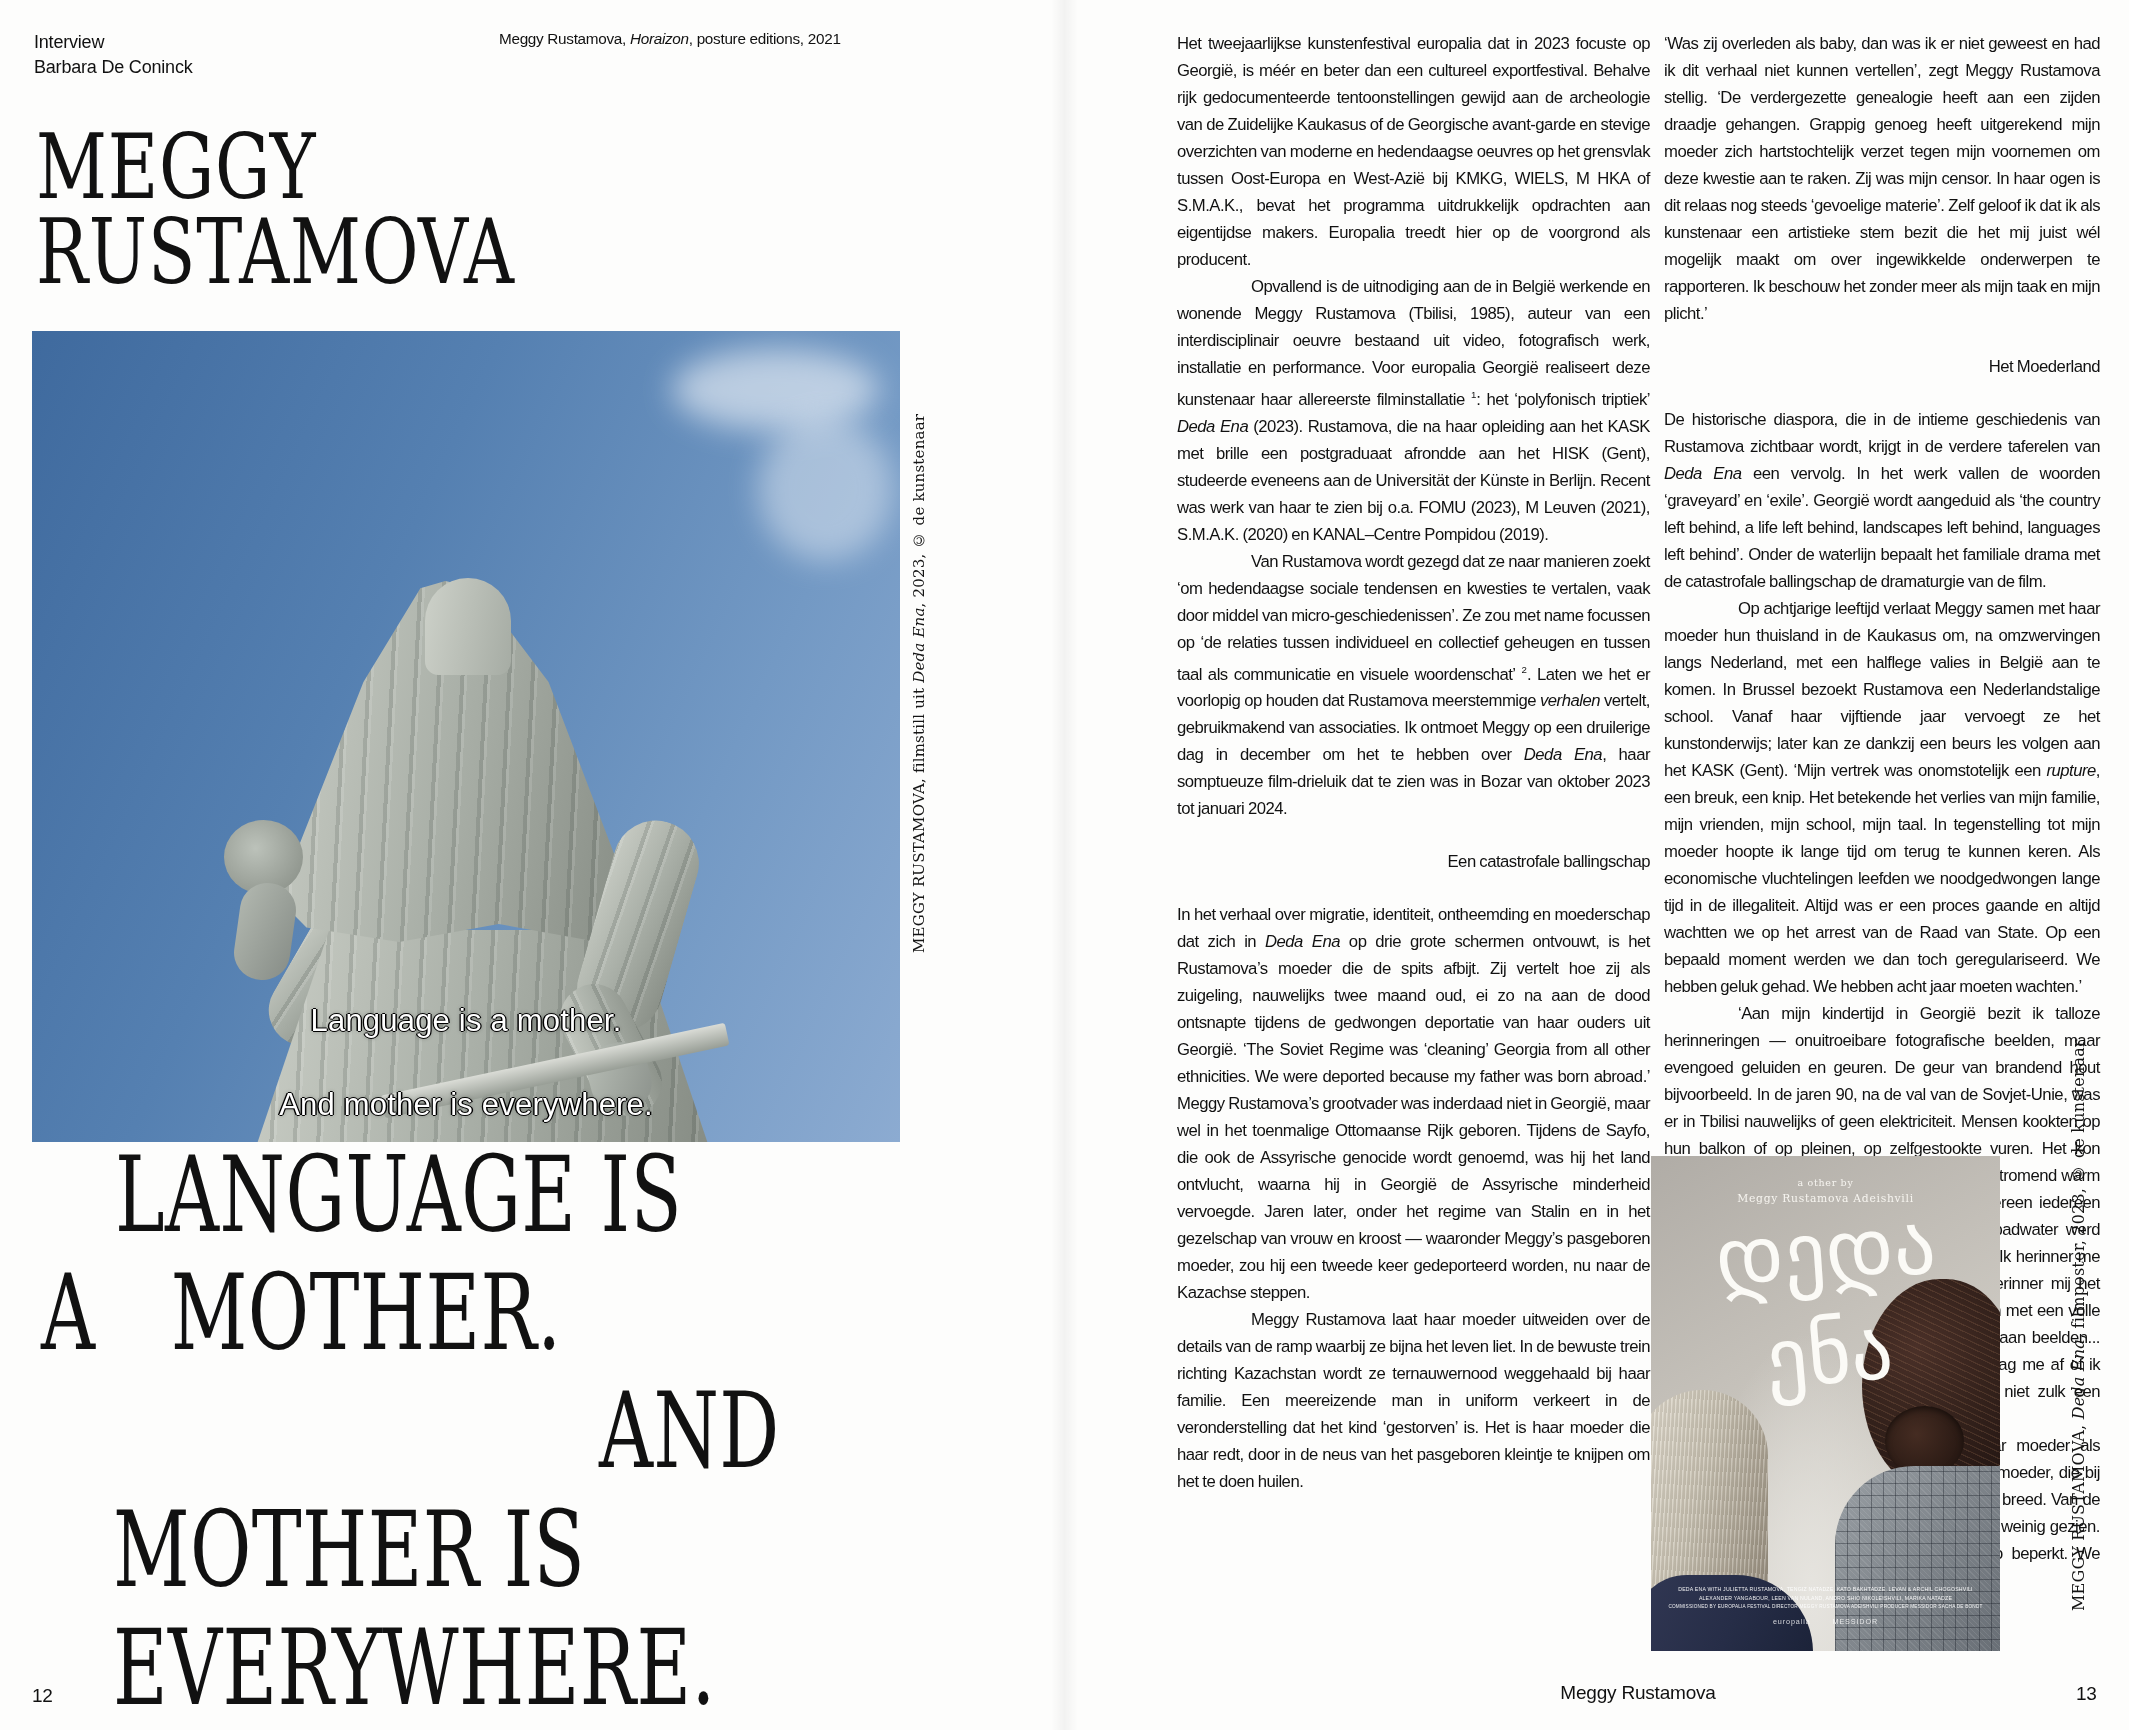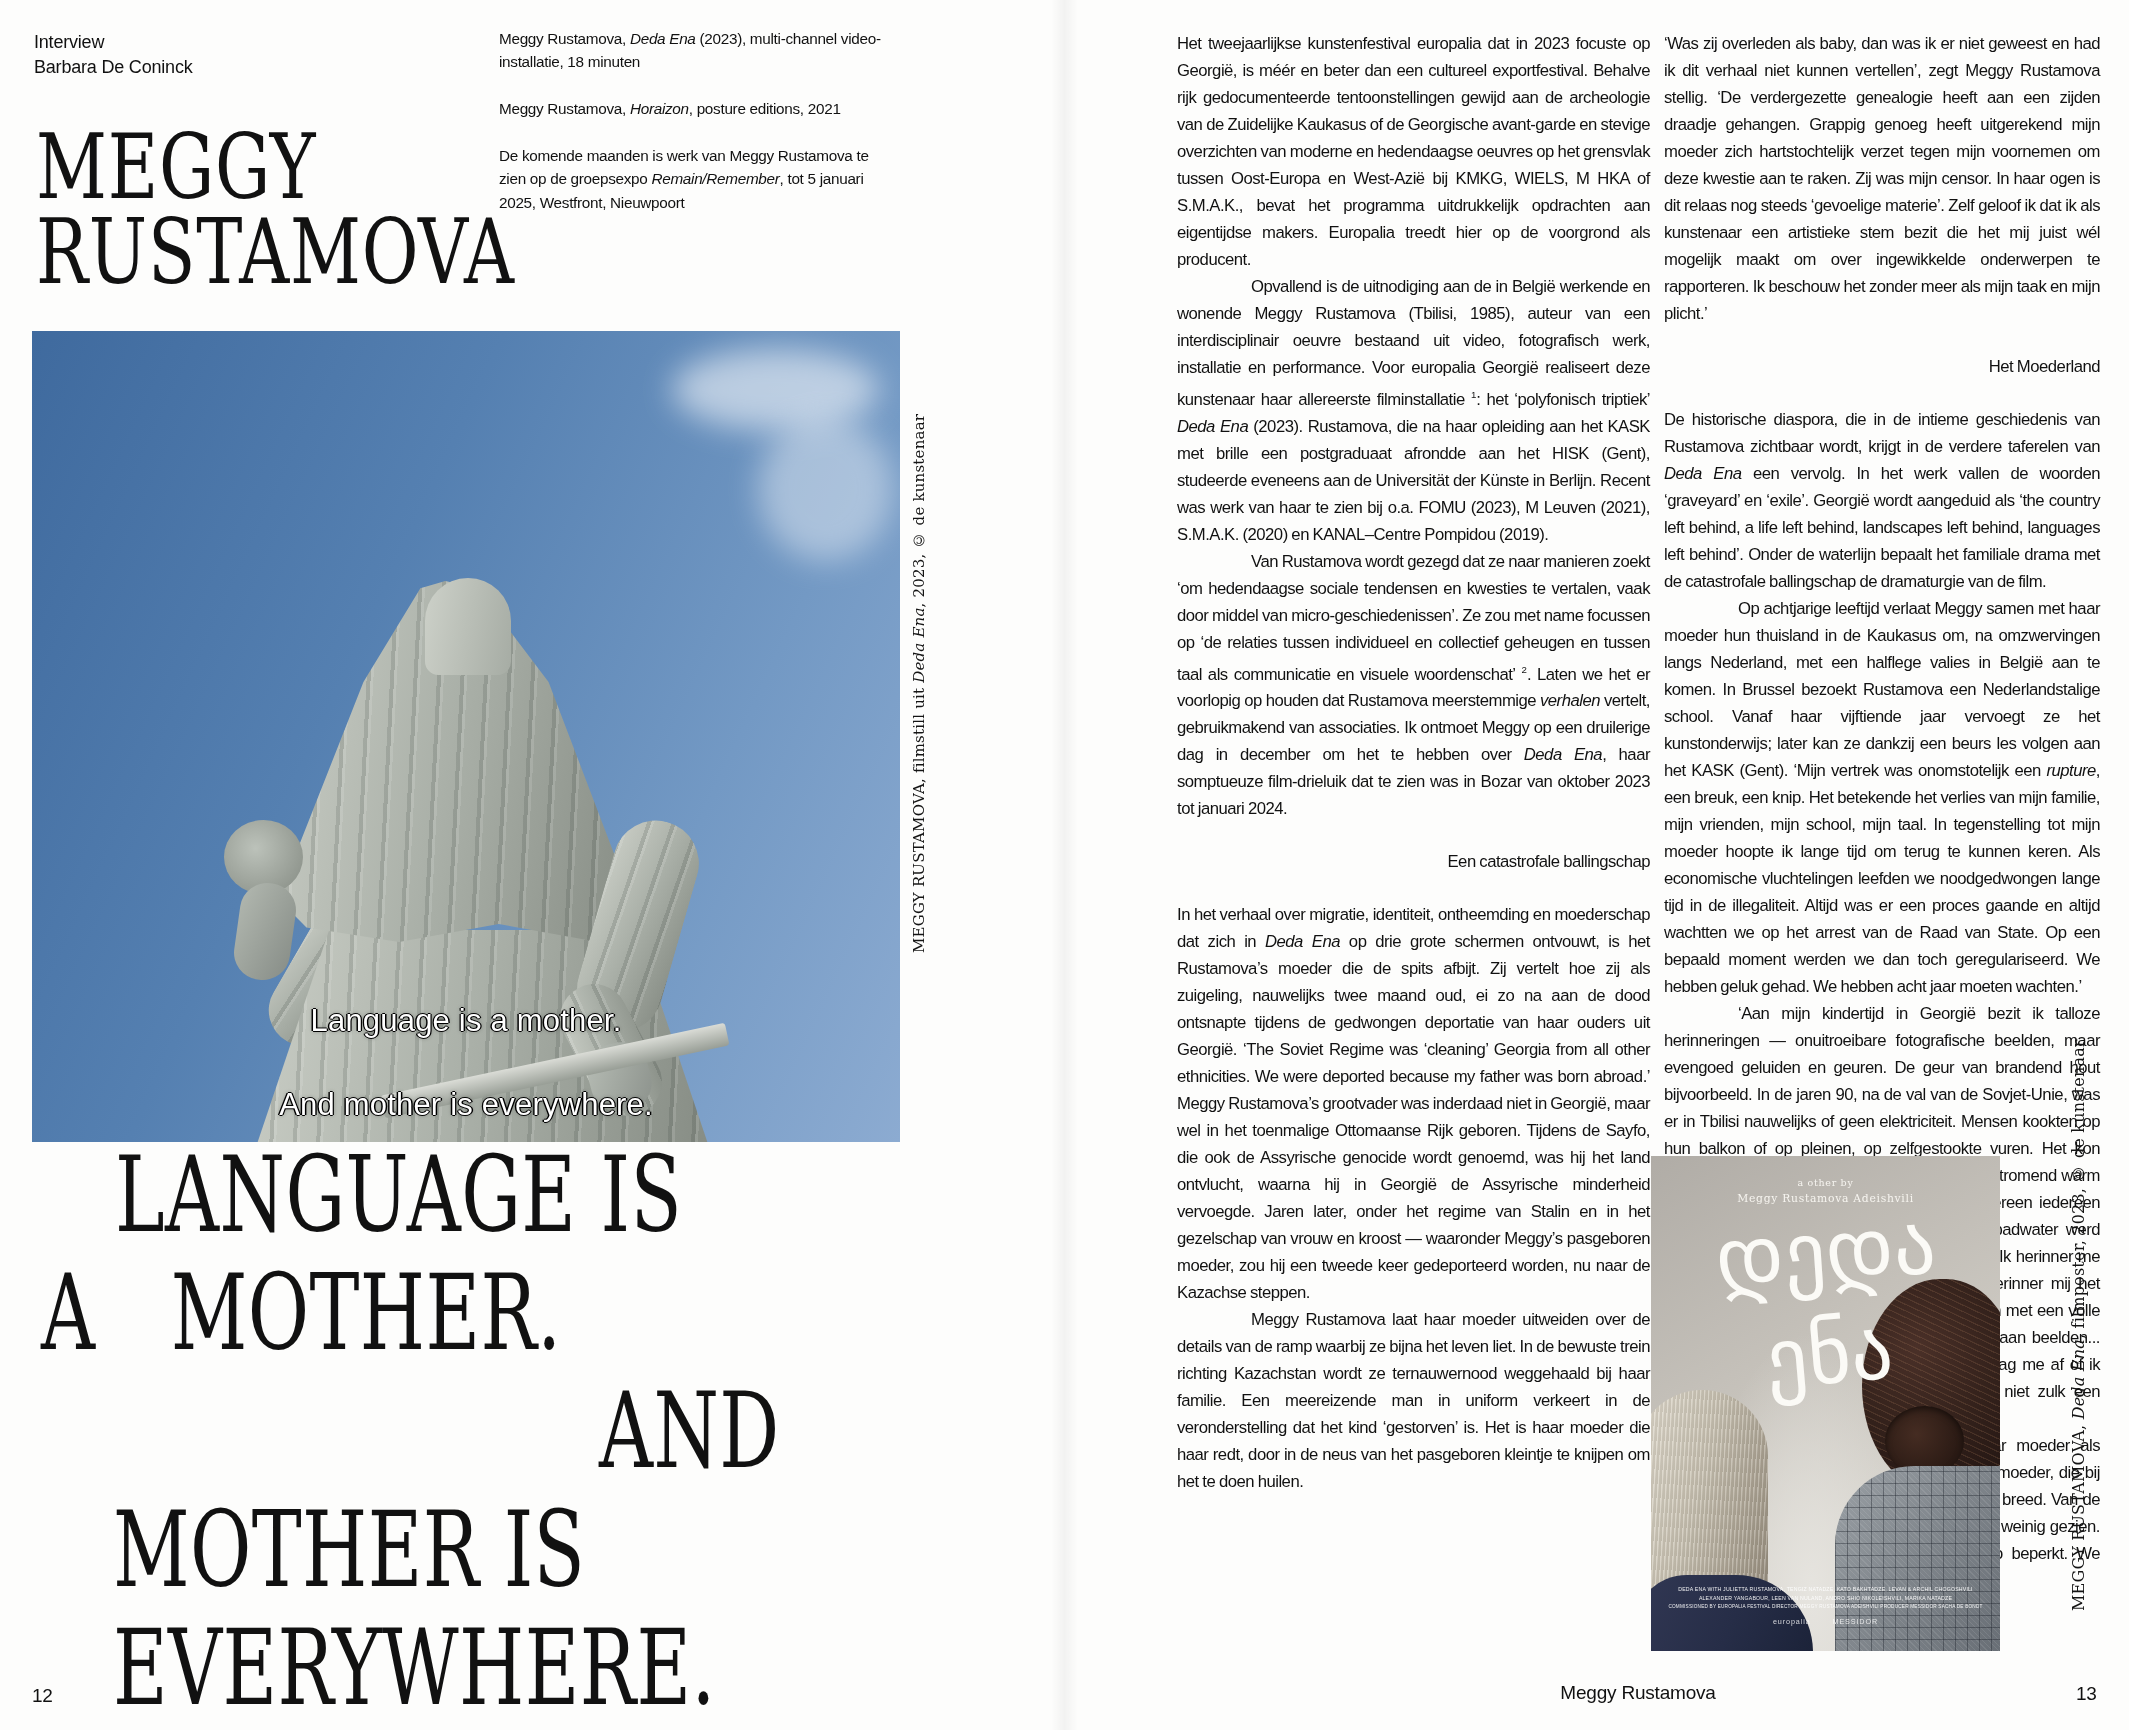--- a/index.html
+++ b/index.html
@@ -72,23 +72,21 @@
 <body>
 
 <div id="page">
 
   <div class="abs kicker">
     <div>Interview</div>
     <div>Barbara De Coninck</div>
   </div>
 
   <div class="abs credits">
-    <p><span>Meggy Rustamova, </span><span style="font-style: italic;">Deda Ena</span><span> (2023), multi-channel video-installatie, 18 minuten</span></p>
     <p><span>Meggy Rustamova, </span><span style="font-style: italic;">Horaizon</span><span>, posture editions, 2021</span></p>
-    <p><span>De komende maanden is werk van Meggy Rustamova te zien op de groepsexpo </span><span style="font-style: italic;">Remain/Remember</span><span>, tot 5 januari 2025, Westfront, Nieuwpoort</span></p>
   </div>
 
   <div class="abs big-serif title-line" style="left:36px;top:122px;">MEGGY</div>
   <div class="abs big-serif title-line" style="left:36px;top:207px;">RUSTAMOVA</div>
 
   <div class="abs photo">
     <div class="abs cloud" style="left:640px;top:18px;width:207px;height:81px;"></div>
     <div class="abs cloud" style="left:726px;top:86px;width:135px;height:144px;opacity:.4;"></div>
     <div class="abs st" style="left:266px;top:534px;width:72px;height:189px;border-radius:36px;transform:rotate(30deg);z-index:2;"></div>
     <div class="abs st" style="left:225px;top:599px;width:451px;height:214px;clip-path:polygon(16% 0,84% 0,100% 100%,0 100%);z-index:2;"></div>

